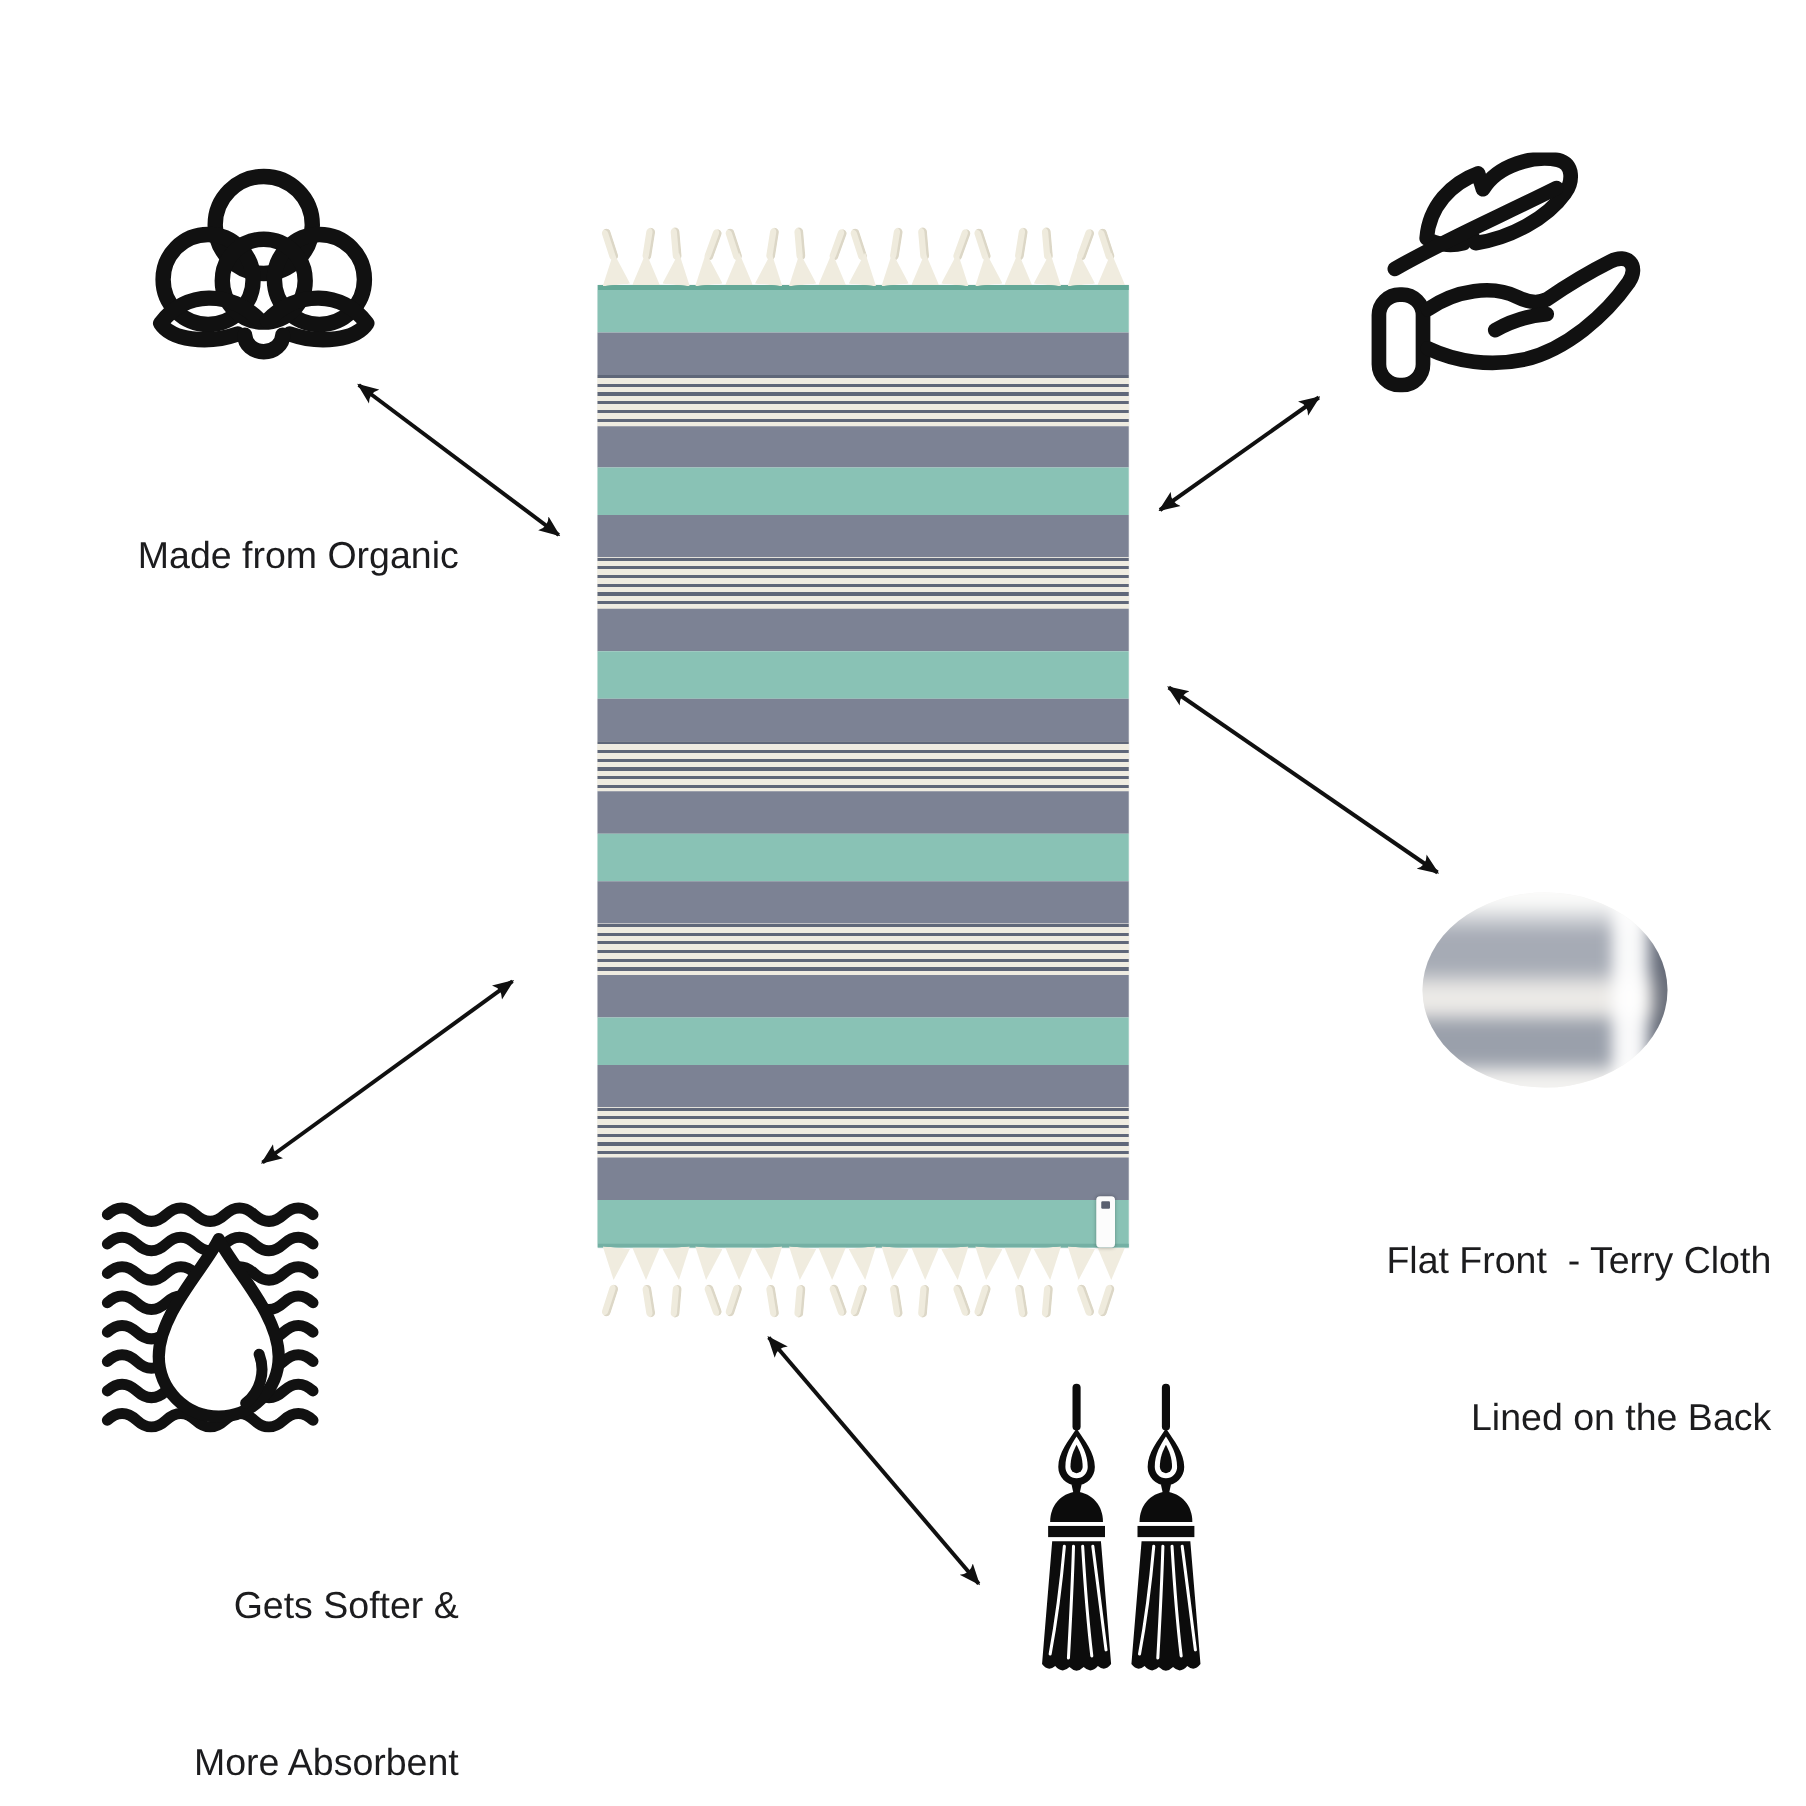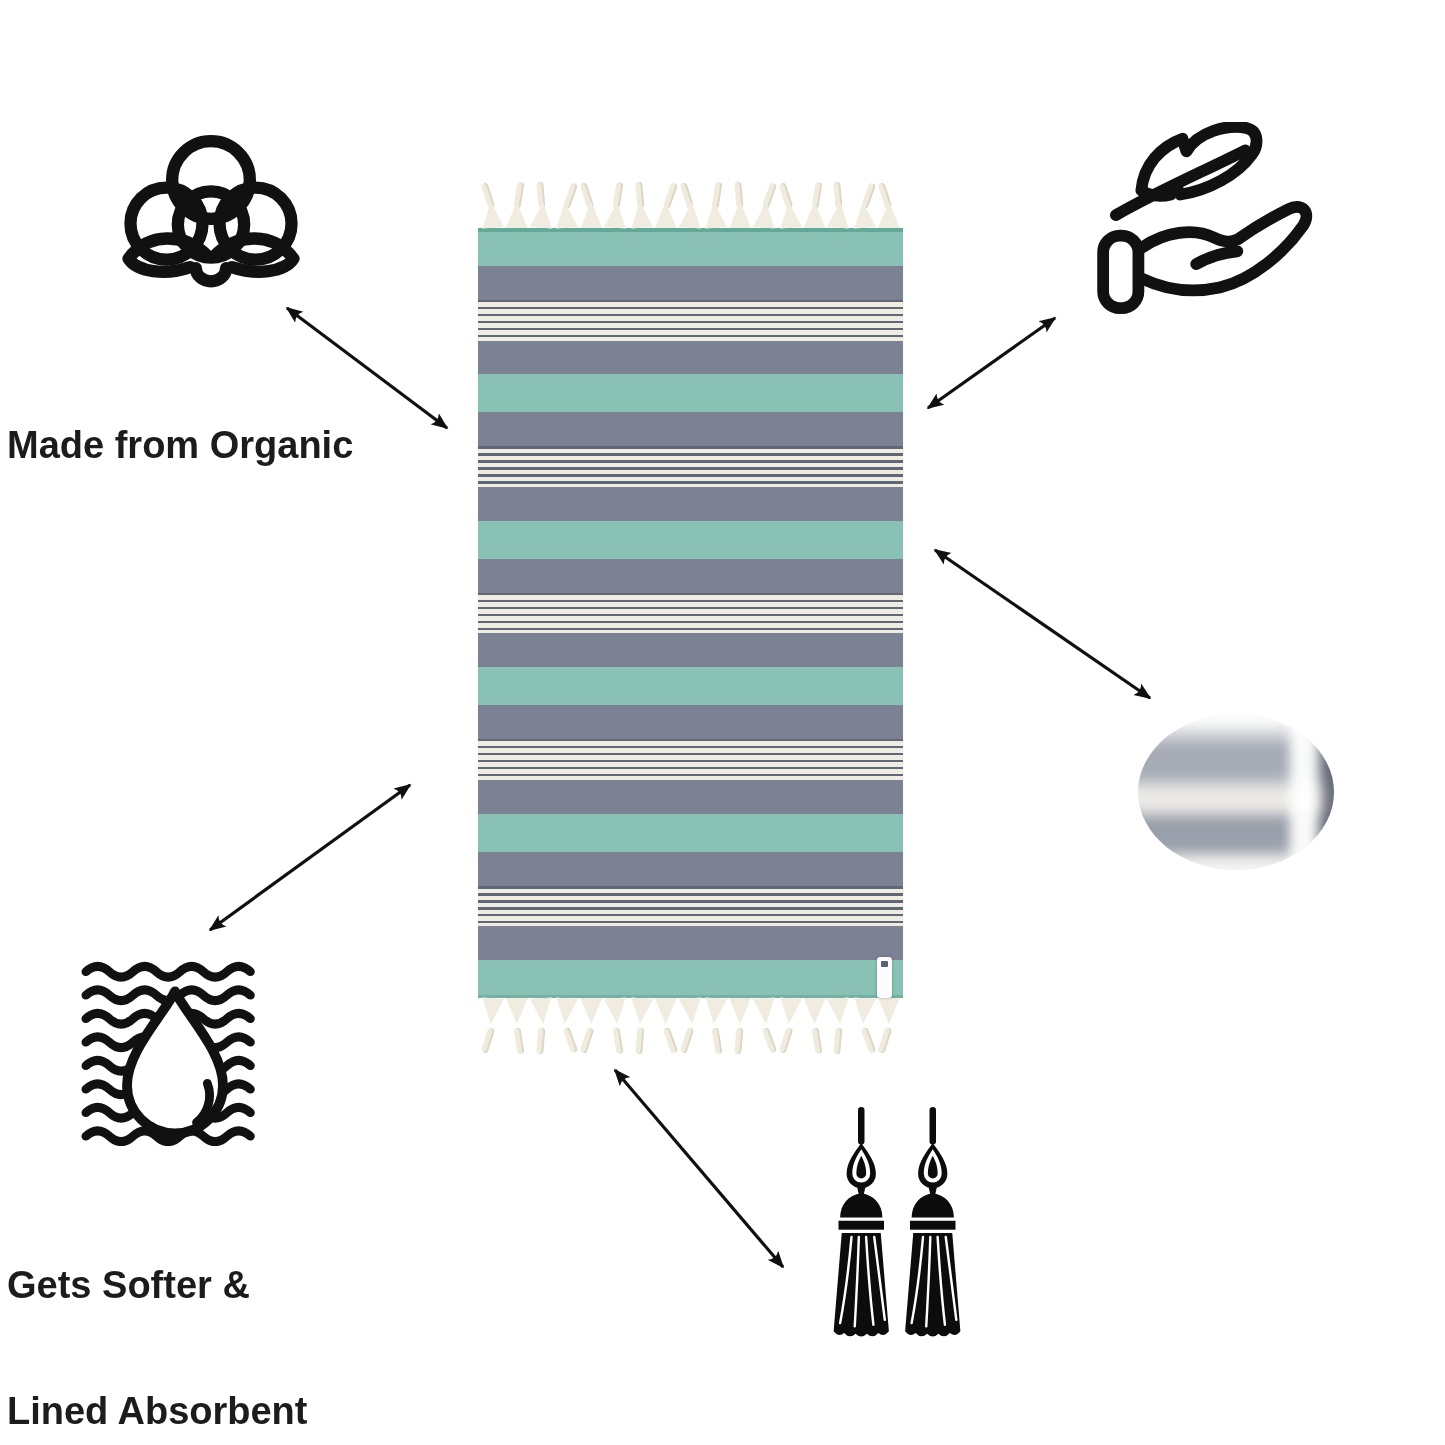--- a/index.html
+++ b/index.html
@@ -3,22 +3,22 @@
 <meta charset="utf-8">
 <style>
   html,body{margin:0;padding:0;background:#ffffff;}
   #canvas{
     position:relative;width:1445px;height:1445px;background:#ffffff;overflow:hidden;
     font-family:"Liberation Sans", sans-serif;
   }
   .abs{position:absolute;}
   
   .caption{
-    position:absolute;width:360px;text-align:left;color:#1c1c1e;
-    font-weight:700;font-size:38px;line-height:42px;white-space:pre-wrap;
+    position:absolute;width:360px;text-align:right;color:#1c1c1e;
+    font-weight:400;font-size:30px;line-height:42px;white-space:pre-wrap;
   }
   .caption span{display:block;}
   
   .towel{position:absolute;left:478px;top:180px;width:425px;height:878px;display:flex;flex-direction:column;}
   .fringe{display:flex;justify-content:space-between;padding:0 3px;}
   .fringe.top{height:48px;align-items:flex-end;}
   .fringe.bottom{height:60px;align-items:flex-start;}
   .tassel{position:relative;width:22px;height:46px;flex:0 0 auto;}
   .fringe.bottom .tassel{height:56px;transform:scaleY(-1);}
   .tassel .strand{
@@ -271,41 +271,45 @@
       </div>
     <div class="towel-tag">
         <i></i>
       </div>
   </div>
 
   <div class="terry">
     <div class="terry-blur"></div>
   </div>
 
+  <div class="caption" style="left:1057px;top:904px;">
+    <span>Flat Front  - Terry Cloth</span>
+    <span>Lined on the Back</span>
+  </div>
 
   <div class="abs icon" style="left:77px;top:958px;width:196px;height:188px;">
     <svg viewBox="0 0 200 192">
       <g class="stroke" stroke-width="9">
         <path d="M9,14 q12,-11 24,0 t24,0 t24,0 t24,0 t24,0 t24,0 t24,0"></path>
         <path d="M9,38 q12,-11 24,0 t24,0 t24,0 t24,0 t24,0 t24,0 t24,0"></path>
         <path d="M9,62 q12,-11 24,0 t24,0 t24,0 t24,0 t24,0 t24,0 t24,0"></path>
         <path d="M9,86 q12,-11 24,0 t24,0 t24,0 t24,0 t24,0 t24,0 t24,0"></path>
         <path d="M9,110 q12,-11 24,0 t24,0 t24,0 t24,0 t24,0 t24,0 t24,0"></path>
         <path d="M9,134 q12,-11 24,0 t24,0 t24,0 t24,0 t24,0 t24,0 t24,0"></path>
         <path d="M9,158 q12,-11 24,0 t24,0 t24,0 t24,0 t24,0 t24,0 t24,0"></path>
         <path d="M9,182 q12,-11 24,0 t24,0 t24,0 t24,0 t24,0 t24,0 t24,0"></path>
       </g>
       <path d="M100,34 C111,57 149,95 149,130 a49,49 0 1 1 -98,0 C51,95 89,57 100,34 Z" fill="#ffffff" stroke="#111111" stroke-width="10" stroke-linejoin="round"></path>
       <path class="stroke" stroke-width="9" d="M133,128 a35,35 0 0 1 -11,40"></path>
     </svg>
   </div>
 
   <div class="caption" style="left:7px;top:1180px;">
     <span>Gets Softer &amp;</span>
-    <span>Lined Absorbent</span>
+    <span>More Absorbent</span>
     
   </div>
 
   <div class="abs icon" style="left:832px;top:1102px;width:130px;height:244px;">
     <svg viewBox="0 0 160 300">
       <g fill="#0c0c0c">
         <g>
           <rect x="32" y="6" width="8" height="46" rx="4"></rect>
           <path d="M36,50 C28,62 18,74 18,88 a18,18 0 1 0 36,0 C54,74 44,62 36,50 Z"></path>
           <path d="M36,58 C31,66 25,75 25,88 a11,11 0 1 0 22,0 C47,75 41,66 36,58 Z" fill="#ffffff"></path>

